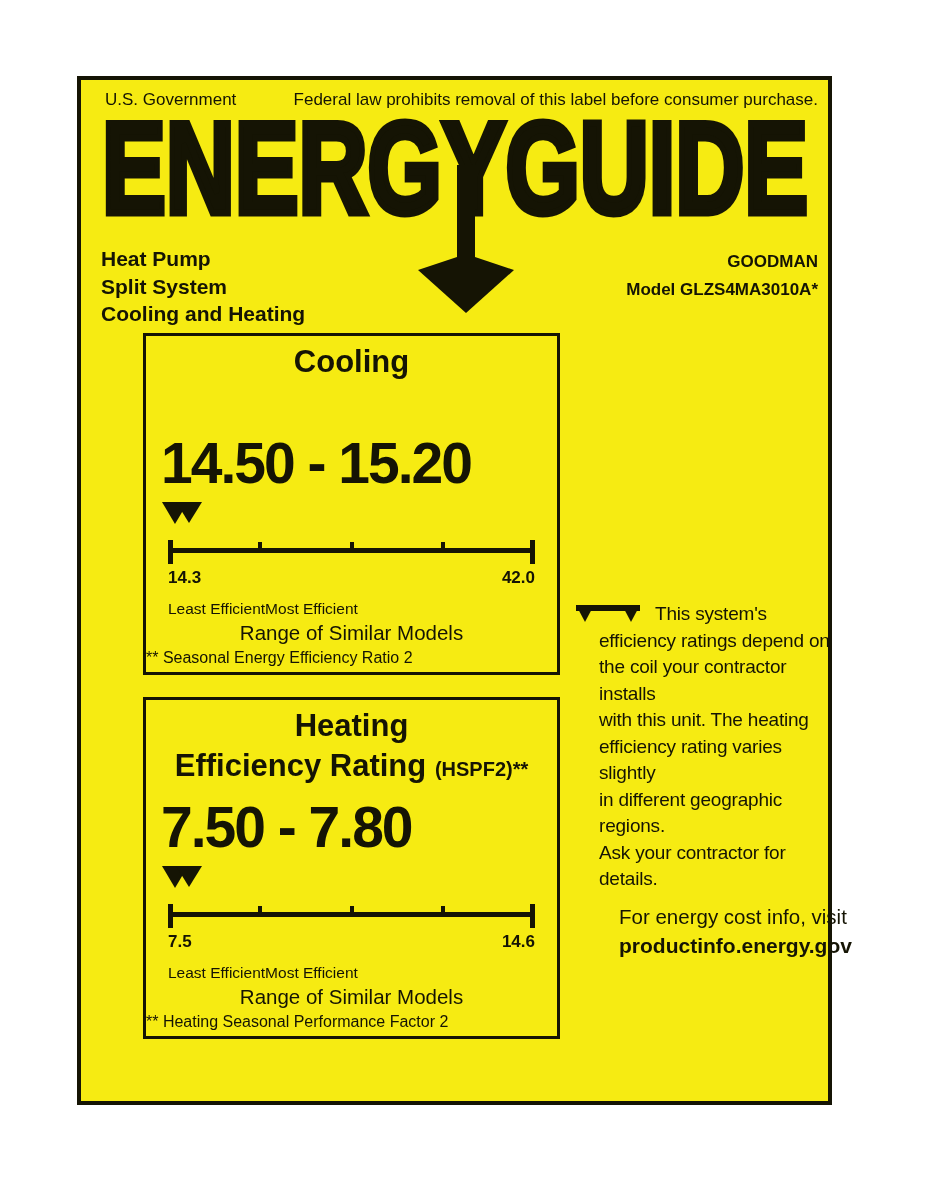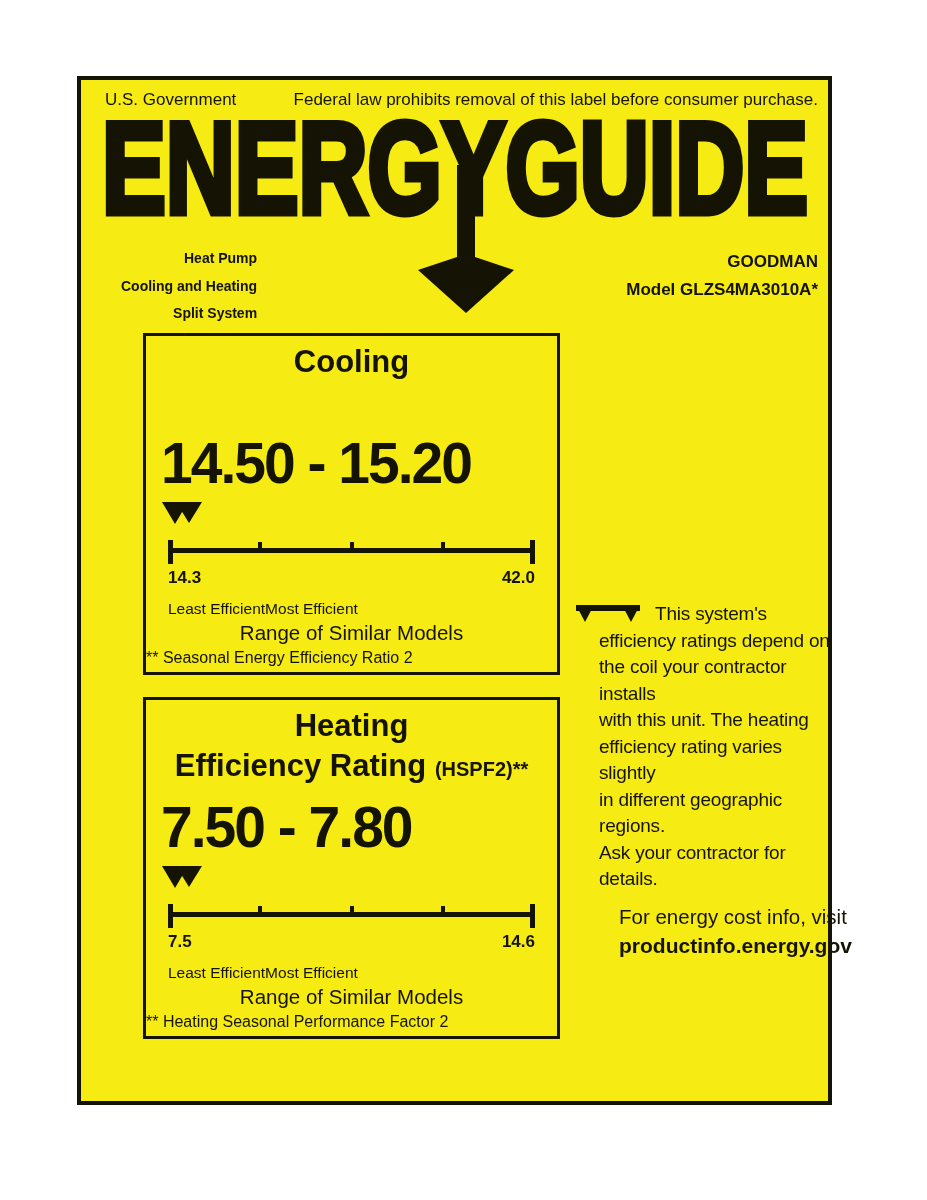--- a/index.html
+++ b/index.html
@@ -10,21 +10,21 @@
   .label { position:absolute; left:77px; top:76px; width:755px; height:1029px;
            background:var(--bg); border:4px solid var(--ink); }
 
   .topline { position:absolute; top:10px; font-size:17px; }
   .usgov   { left:24px; }
   .federal { right:10px; }
 
   .logo-svg  { position:absolute; left:17px; top:36px; width:714px; height:115px; }
   .arrow-svg { position:absolute; left:330px; top:85px; width:110px; height:150px; }
 
-  .product { position:absolute; left:40px; top:165px; font-size:14px; font-weight:bold; line-height:27.5px;text-align:right; }
+  .product { position:absolute; left:20px; top:165px; font-size:21px; font-weight:bold; line-height:27.5px; }
   .brand   { position:absolute; right:10px; top:168px; font-size:17px; font-weight:bold; line-height:27.5px; text-align:right; }
 
   .box { position:absolute; left:62px; width:417px; height:342px; border:3px solid var(--ink); }
   .box.cooling { top:253px; }
   .box.heating { top:617px; }
 
   .box-title   { position:absolute; top:8px;  width:100%; text-align:center; font-size:31px; font-weight:bold; }
   .box-rating  { position:absolute; top:48px; width:100%; text-align:center; font-size:31px; font-weight:bold; }
   .box-rating .suffix { font-size:20px; letter-spacing:0; }
   .box-value   { position:absolute; top:94px; left:15px; font-size:57px; font-weight:bold; letter-spacing:-2px; white-space:nowrap; }
@@ -63,22 +63,22 @@
     <text x="357" y="97" text-anchor="middle" font-family="Liberation Sans, sans-serif" font-size="130" font-weight="bold" fill="#151404" stroke="#151404" stroke-width="7" textLength="706" lengthAdjust="spacingAndGlyphs">ENERGYGUIDE</text>
   </svg>
 
   <svg class="arrow-svg" viewBox="0 0 110 150" aria-hidden="true">
     <rect class="ink" x="46" y="0" width="18" height="100"></rect>
     <polygon class="ink" points="7,105 46,92 64,92 103,105 55,148"></polygon>
   </svg>
 
   <div class="product">
     <div>Heat Pump</div>
+    <div>Split System</div>
     <div>Cooling and Heating</div>
-    <div>Split System</div>
   </div>
 
   <div class="brand">
     <div>GOODMAN</div>
     <div>Model GLZS4MA3010A*</div>
   </div>
 
   <div class="box cooling">
     <div class="box-title">Cooling</div>
     <div class="box-value">14.50 - 15.20</div>

